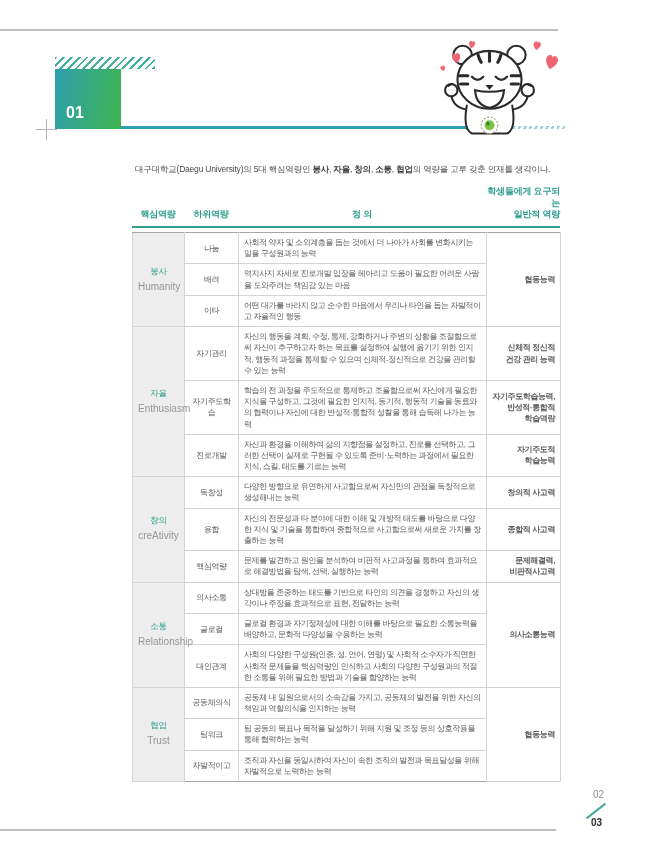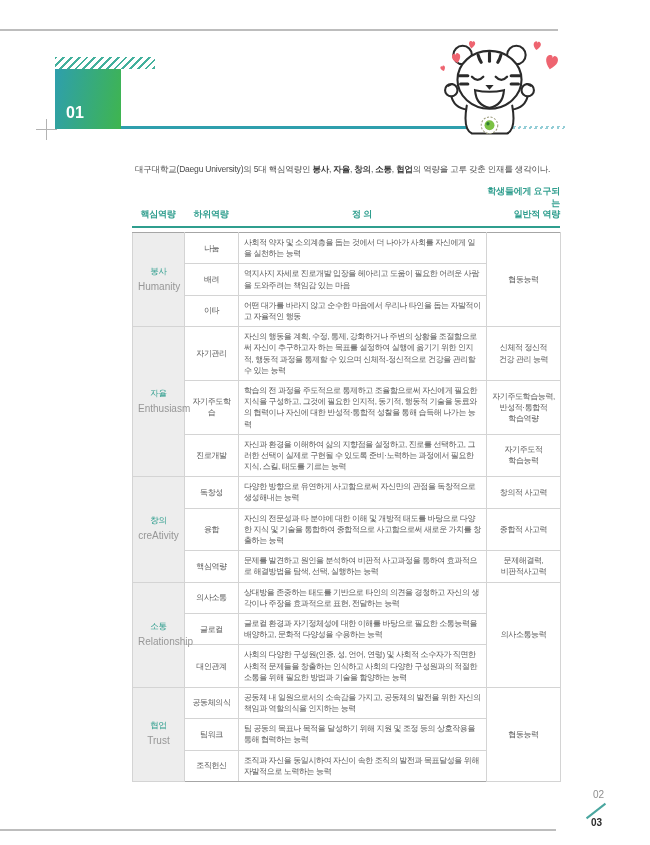--- a/index.html
+++ b/index.html
@@ -39,21 +39,21 @@
 
   table.comp{border-collapse:collapse;width:428px;margin-top:4px;table-layout:fixed;}
   table.comp td{border:1px solid #d4d4d4;font-size:8px;letter-spacing:-0.4px;
         color:#5a5a5a;vertical-align:middle;padding:4px 5px;line-height:1.4;}
   col.c-core{width:52px;}col.c-sub{width:54px;}col.c-def{width:248px;}col.c-gen{width:74px;}
   td.core{background:#ededed;text-align:center;}
   .core-ko{color:#2f9e8e;font-size:8.5px;letter-spacing:-0.3px;}
   .core-en{color:#979797;font-size:10px;margin-top:2px;letter-spacing:0;}
   td.sub{text-align:center;letter-spacing:-0.5px;}
   td.def{padding:5px 8px;}
-  td.gen{text-align:center;white-space:pre-line;letter-spacing:-0.5px;}
+  td.gen{text-align:right;white-space:pre-line;letter-spacing:-0.5px;font-weight:bold;}
   tr.group-start td{border-top:1px solid #a6a6a6;}
   td.hide-top{border-top-style:hidden;}
   tr.table-last td{border-bottom:1px solid #a6a6a6;}
   td.gen-last{border-bottom:1px solid #a6a6a6;}
 
   .pageno-prev{position:absolute;left:593px;top:789px;font-size:10px;color:#8f8f8f;}
   .pageno-slash{position:absolute;left:584px;top:810px;width:24px;height:2px;background:#4aa69f;
         transform:rotate(-38deg);}
   .pageno-cur{position:absolute;left:591px;top:817px;font-size:10px;font-weight:bold;color:#2c2c2c;}
 </style>
@@ -139,21 +139,21 @@
           <col class="c-gen">
         </colgroup>
       <tbody>
 
       <tr class="group-start">
         <td class="core" rowspan="3">
           <div class="core-ko">봉사</div>
           <div class="core-en">Humanity</div>
         </td>
         <td class="sub">나눔</td>
-        <td class="def">사회적 약자 및 소외계층을 돕는 것에서 더 나아가 사회를 자신에게 일을 실천하는 능력</td>
+        <td class="def">사회적 약자 및 소외계층을 돕는 것에서 더 나아가 사회를 변화시키는 일을 구성원과의 능력</td>
         <td class="gen" rowspan="3">협동능력</td>
       </tr>
       <tr>
         <td class="sub">배려</td>
         <td class="def">역지사지 자세로 진로개발 입장을 헤아리고 도움이 필요한 어려운 사람을 도와주려는 책임감 있는 마음</td>
       </tr>
       <tr>
         <td class="sub">이타</td>
         <td class="def">어떤 대가를 바라지 않고 순수한 마음에서 우리나 타인을 돕는 자발적이고 자율적인 행동</td>
       </tr>
@@ -211,38 +211,38 @@
         <td class="sub">의사소통</td>
         <td class="def">상대방을 존중하는 태도를 기반으로 타인의 의견을 경청하고 자신의 생각이나 주장을 효과적으로 표현, 전달하는 능력</td>
         <td class="gen hide-top" rowspan="3">의사소통능력</td>
       </tr>
       <tr>
         <td class="sub">글로컬</td>
         <td class="def">글로컬 환경과 자기정체성에 대한 이해를 바탕으로 필요한 소통능력을 배양하고, 문화적 다양성을 수용하는 능력</td>
       </tr>
       <tr>
         <td class="sub">대인관계</td>
-        <td class="def">사회의 다양한 구성원(인종, 성, 언어, 연령) 및 사회적 소수자가 직면한 사회적 문제들을 창출하는 인식하고 사회의 다양한 구성원과의 적절한 소통을 위해 필요한 방법과 기술을 함양하는 능력</td>
+        <td class="def">사회의 다양한 구성원(인종, 성, 언어, 연령) 및 사회적 소수자가 직면한 사회적 문제들을 핵심역량인 인식하고 사회의 다양한 구성원과의 적절한 소통을 위해 필요한 방법과 기술을 함양하는 능력</td>
       </tr>
 
       <tr class="group-start">
         <td class="core" rowspan="3">
           <div class="core-ko">협업</div>
           <div class="core-en">Trust</div>
         </td>
         <td class="sub">공동체의식</td>
         <td class="def">공동체 내 일원으로서의 소속감을 가지고, 공동체의 발전을 위한 자신의 책임과 역할의식을 인지하는 능력</td>
         <td class="gen gen-last" rowspan="3">협동능력</td>
       </tr>
       <tr>
         <td class="sub">팀워크</td>
         <td class="def">팀 공동의 목표나 목적을 달성하기 위해 지원 및 조정 등의 상호작용을 통해 협력하는 능력</td>
       </tr>
       <tr class="table-last">
-        <td class="sub">조직헌신</td>
+        <td class="sub">자발적이고</td>
         <td class="def">조직과 자신을 동일시하여 자신이 속한 조직의 발전과 목표달성을 위해 자발적으로 노력하는 능력</td>
       </tr>
       </tbody>
     </table>
   </div>
 
   <div class="rule rule-bottom"></div>
   <div class="pageno-prev">02</div>
   <div class="pageno-slash"></div>
   <div class="pageno-cur">03</div>

